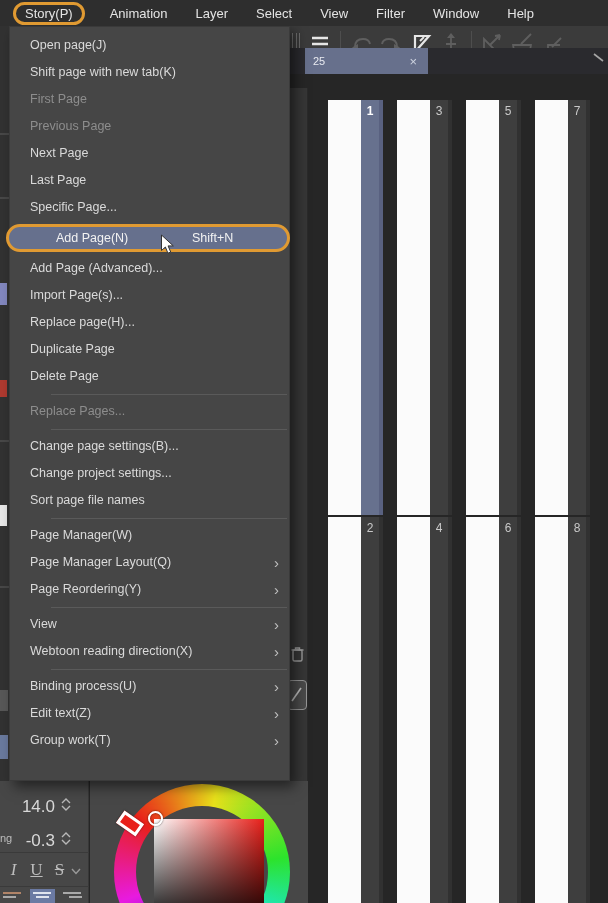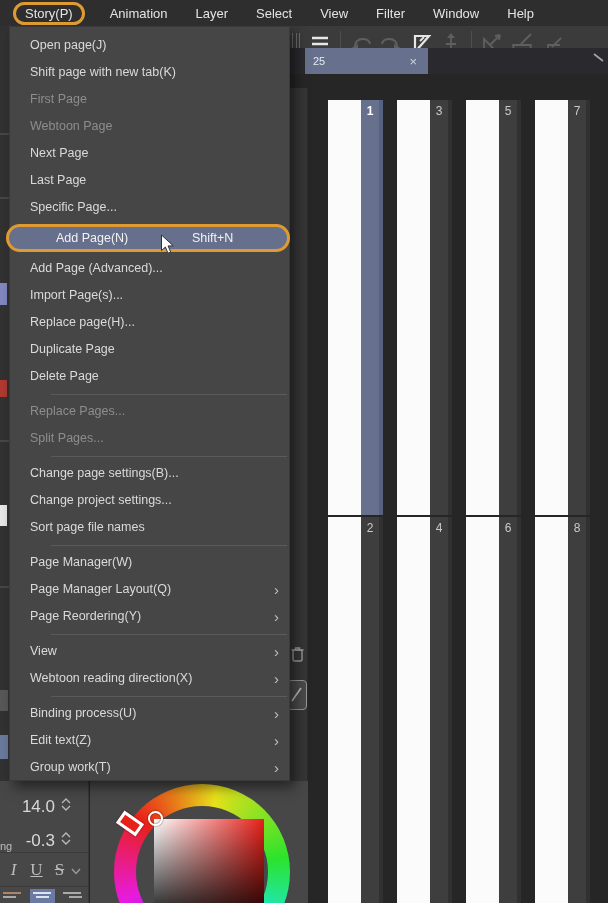--- a/index.html
+++ b/index.html
@@ -256,33 +256,32 @@
         <div class="strip" style="width: 22px;">
           <div>8</div>
         </div>
       </div>
     </div>
 
   <div id="story-menu">
       <div class="mi"><span>Open page(J)</span></div>
       <div class="mi"><span>Shift page with new tab(K)</span></div>
       <div class="mi disabled"><span>First Page</span></div>
-      <div class="mi disabled"><span>Webtoon Page</span></div>
+      <div class="mi disabled"><span>Previous Page</span></div>
       <div class="mi"><span>Next Page</span></div>
       <div class="mi"><span>Last Page</span></div>
       <div class="mi"><span>Specific Page...</span></div>
       <div class="mi selected"><span>Add Page(N)</span><span class="sc">Shift+N</span></div>
       <div class="mi"><span>Add Page (Advanced)...</span></div>
       <div class="mi"><span>Import Page(s)...</span></div>
       <div class="mi"><span>Replace page(H)...</span></div>
       <div class="mi"><span>Duplicate Page</span></div>
       <div class="mi"><span>Delete Page</span></div>
       <div class="mi-sep"></div>
       <div class="mi disabled"><span>Replace Pages...</span></div>
-      <div class="mi disabled"><span>Split Pages...</span></div>
       <div class="mi-sep"></div>
       <div class="mi"><span>Change page settings(B)...</span></div>
       <div class="mi"><span>Change project settings...</span></div>
       <div class="mi"><span>Sort page file names</span></div>
       <div class="mi-sep"></div>
       <div class="mi"><span>Page Manager(W)</span></div>
       <div class="mi"><span>Page Manager Layout(Q)</span><span class="sub">›</span></div>
       <div class="mi"><span>Page Reordering(Y)</span><span class="sub">›</span></div>
       <div class="mi-sep"></div>
       <div class="mi"><span>View</span><span class="sub">›</span></div>
@@ -292,21 +291,21 @@
       <div class="mi"><span>Edit text(Z)</span><span class="sub">›</span></div>
       <div class="mi"><span>Group work(T)</span><span class="sub">›</span></div>
     </div>
 
   <div id="bl-panel">
     <span class="num-val" style="top:16px">14.0</span>
     <svg class="spin" style="top:16px" width="12" height="15" viewBox="0 0 12 15">
       <path d="M2 6 L6 2 L10 6" fill="none" stroke="#b8b8b8" stroke-width="1.4"></path>
       <path d="M2 9 L6 13 L10 9" fill="none" stroke="#b8b8b8" stroke-width="1.4"></path>
     </svg>
-    <span class="cutlbl" style="top:59px">ng</span>
+    <span class="cutlbl" style="top:51px">ng</span>
     <span class="num-val" style="top:50px">-0.3</span>
     <svg class="spin" style="top:50px" width="12" height="15" viewBox="0 0 12 15">
       <path d="M2 6 L6 2 L10 6" fill="none" stroke="#b8b8b8" stroke-width="1.4"></path>
       <path d="M2 9 L6 13 L10 9" fill="none" stroke="#b8b8b8" stroke-width="1.4"></path>
     </svg>
     <div class="hline" style="top:71px"></div>
     <div id="style-row">
       <svg style="margin-top:-16px" width="2" height="0"></svg>
     <div class="st-btn it">I</div>
         <div class="st-btn un">U</div>

